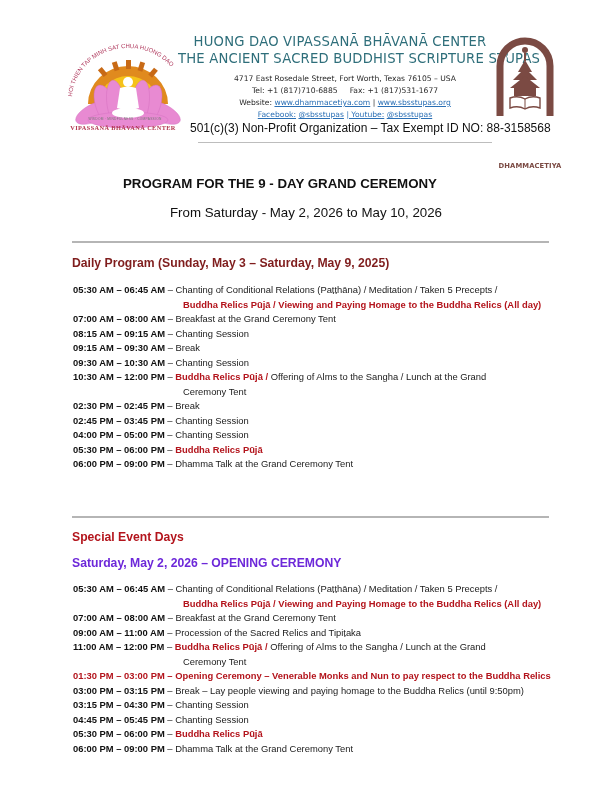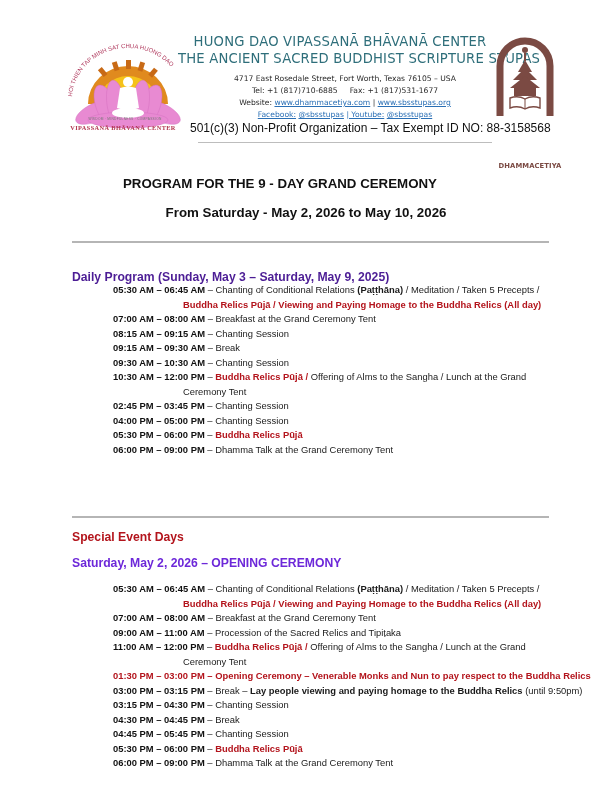--- a/index.html
+++ b/index.html
@@ -23,39 +23,39 @@
     .logo-left .ring-text { font-size: 6px; fill: #b03a5e; font-family: "Liberation Sans", sans-serif; }
     .logo-left-caption { position: absolute; left: 58px; top: 124px; width: 130px; text-align: center; font-family: "Liberation Serif", serif; font-size: 6.3px; font-weight: bold; color: #b0374e; letter-spacing: 0.4px; white-space: nowrap; }
     .logo-left-sub { position: absolute; left: 70px; top: 117px; width: 110px; text-align: center; font-size: 3.2px; color: #777; letter-spacing: 0.3px; white-space: nowrap; }
 
     
     .logo-right { position: absolute; left: 494px; top: 36px; width: 62px; height: 90px; }
     .logo-right-caption { position: absolute; left: 494px; top: 118px; width: 72px; text-align: center; font-family: "DejaVu Sans", sans-serif; font-size: 6.8px; font-weight: bold; color: #7b4a43; letter-spacing: 0.1px; white-space: nowrap; margin-top: 44px; }
 
     
     .main-title { position: absolute; left: 0; width: 560px; top: 176px; text-align: center; font-weight: bold; font-size: 13.3px; color: #111; white-space: nowrap; }
-    .sub-title { position: absolute; left: 0; width: 612px; top: 205px; text-align: center; font-weight: bold; font-size: 13.3px; color: #111; white-space: nowrap; }
+    .sub-title { position: absolute; left: 0; width: 612px; top: 205px; text-align: center; font-weight: normal; font-size: 13.3px; color: #111; white-space: nowrap; }
     .rule { position: absolute; left: 72px; width: 477px; height: 2px; background: #b5b5b5; }
     .rule1 { top: 241px; }
     .rule2 { top: 516px; }
 
     .sec-head { position: absolute; left: 72px; font-weight: bold; font-size: 12.2px; white-space: nowrap; }
-    .daily-head { top: 270px; color: #4c1d95; }
+    .daily-head { top: 256px; color: #7f1d1d; }
     .special-head { top: 530px; color: #b3141c; }
     .sat-head { top: 556px; color: #6d28d9; }
 
     
     .sched { position: absolute; left: 73px; width: 540px; }
     .sched-daily { top: 283px; }
     .sched-sat { top: 582px; }
     .row { position: relative; font-size: 9.4px; line-height: 14.5px; white-space: nowrap; }
-    .row .time { font-weight: bold; color: #111; margin-left: 40px; }
+    .row .time { font-weight: bold; color: #111; }
     .row .dash { color: #222; }
     .row .red { color: #b3141c; font-weight: bold; }
-    .row .b { font-weight: bold; }
+    .row .b { font-weight: normal; }
     .row .cont { padding-left: 110px; }
     .row.redrow, .row.redrow .time, .row.redrow .dash { color: #b3141c; font-weight: bold; }
   </style>
 </head>
 <body>
 
 <div class="logo-left">
   <svg width="140" height="100" viewBox="0 0 140 100">
     <defs>
       <path id="ringPath" d="M14,62 A56,52 0 0 1 126,62" fill="none"></path>
@@ -145,20 +145,21 @@
     <div class="cont"><span class="red">Buddha Relics Pūjā / Viewing and Paying Homage to the Buddha Relics  (All day)</span></div>
   </div>
   <div class="row"><span class="time">07:00 AM – 08:00 AM</span><span class="dash"> – </span><span>Breakfast at the Grand Ceremony Tent</span></div>
   <div class="row"><span class="time">08:15 AM – 09:15 AM</span><span class="dash"> – </span><span>Chanting Session</span></div>
   <div class="row"><span class="time">09:15 AM – 09:30 AM</span><span class="dash"> – </span><span>Break</span></div>
   <div class="row"><span class="time">09:30 AM – 10:30 AM</span><span class="dash"> – </span><span>Chanting Session</span></div>
   <div class="row">
     <span class="time">10:30 AM – 12:00 PM</span><span class="dash"> – </span><span class="red">Buddha Relics Pūjā /</span><span> Offering of Alms to the Sangha / Lunch at the Grand</span>
     <div class="cont"><span>Ceremony Tent</span></div>
   </div>
+  <div class="row"><span class="time">02:30 PM – 02:45 PM</span><span class="dash"> – </span><span>Break</span></div>
   <div class="row"><span class="time">02:45 PM – 03:45 PM</span><span class="dash"> – </span><span>Chanting Session</span></div>
   <div class="row"><span class="time">04:00 PM – 05:00 PM</span><span class="dash"> – </span><span>Chanting Session</span></div>
   <div class="row"><span class="time">05:30 PM – 06:00 PM</span><span class="dash"> – </span><span class="red">Buddha Relics Pūjā</span></div>
   <div class="row"><span class="time">06:00 PM – 09:00 PM</span><span class="dash"> – </span><span>Dhamma Talk at the Grand Ceremony Tent</span></div>
 </div>
 
 <div class="rule rule2"></div>
 
 <div class="sec-head special-head">Special Event Days</div>
 <div class="sec-head sat-head">Saturday, May 2, 2026 – OPENING CEREMONY</div>
@@ -169,17 +170,16 @@
   </div>
   <div class="row"><span class="time">07:00 AM – 08:00 AM</span><span class="dash"> – </span><span>Breakfast at the Grand Ceremony Tent</span></div>
   <div class="row"><span class="time">09:00 AM – 11:00 AM</span><span class="dash"> – </span><span>Procession of the Sacred Relics and Tipiṭaka</span></div>
   <div class="row">
     <span class="time">11:00 AM – 12:00 PM</span><span class="dash"> – </span><span class="red">Buddha Relics Pūjā /</span><span> Offering of Alms to the Sangha / Lunch at the Grand</span>
     <div class="cont"><span>Ceremony Tent</span></div>
   </div>
   <div class="row redrow"><span class="time">01:30 PM – 03:00 PM</span><span class="dash"> – </span><span>Opening Ceremony – Venerable Monks and Nun to pay respect to the Buddha Relics</span></div>
   <div class="row"><span class="time">03:00 PM – 03:15 PM</span><span class="dash"> – </span><span>Break – </span><span class="b">Lay people viewing and paying homage to the Buddha Relics</span><span> (until 9:50pm)</span></div>
   <div class="row"><span class="time">03:15 PM – 04:30 PM</span><span class="dash"> – </span><span>Chanting Session</span></div>
-  <div class="row"><span class="time">04:30 PM – 04:45 PM</span><span class="dash"> – </span><span>Break</span></div>
   <div class="row"><span class="time">04:45 PM – 05:45 PM</span><span class="dash"> – </span><span>Chanting Session</span></div>
   <div class="row"><span class="time">05:30 PM – 06:00 PM</span><span class="dash"> – </span><span class="red">Buddha Relics Pūjā</span></div>
   <div class="row"><span class="time">06:00 PM – 09:00 PM</span><span class="dash"> – </span><span>Dhamma Talk at the Grand Ceremony Tent</span></div>
 </div>
 
 </body></html>

